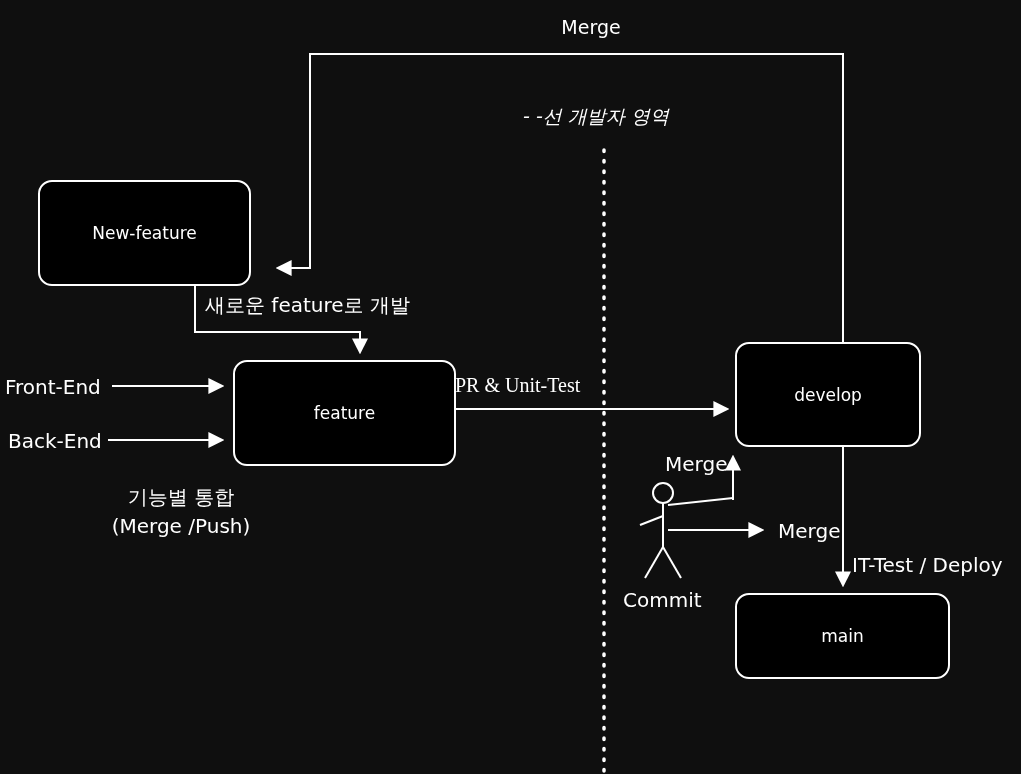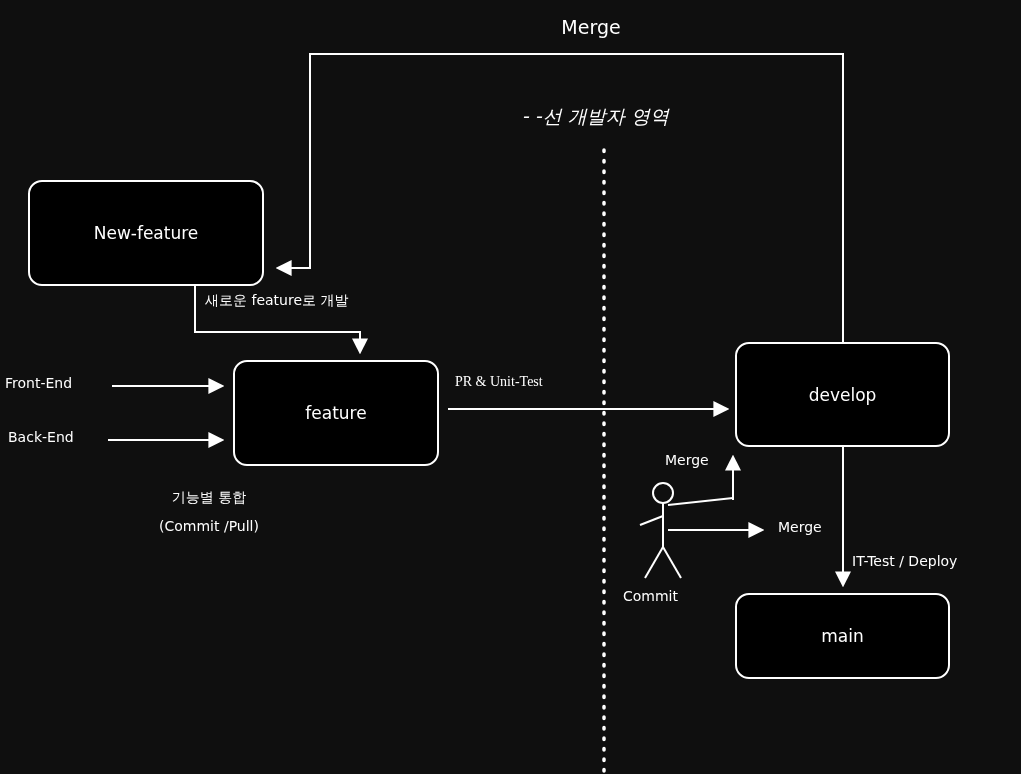--- a/index.html
+++ b/index.html
@@ -30,26 +30,26 @@
     display: flex;
     align-items: center;
     justify-content: center;
     font-size: 17px;
     color: #ffffff;
     box-sizing: border-box;
   }
   .lbl {
     position: absolute;
     color: #ffffff;
-    font-size: 14px;
+    font-size: 20px;
     white-space: nowrap;
   }
   .lbl.center { transform: translateX(-50%); text-align: center; }
   .lbl.big { font-size: 19px; }
-  .lbl.multiline { white-space: normal; line-height: 29px; margin-left: 28px; }
+  .lbl.multiline { white-space: normal; line-height: 29px; }
 </style>
 </head>
 <body>
 
 <div class="canvas">
 
   <svg class="edges" viewBox="0 0 1021 774">
     <defs>
       <marker id="arrow" viewBox="0 0 10 10" refX="8.5" refY="5" markerWidth="8" markerHeight="8" orient="auto-start-reverse">
         <path d="M0,0 L10,5 L0,10 z" fill="#ffffff"></path>
@@ -77,29 +77,29 @@
     <g stroke="#ffffff" stroke-width="2" fill="none">
       <circle cx="663" cy="493" r="10"></circle>
       <path d="M 663 503 L 663 547"></path>
       <path d="M 668 505 L 733 498"></path>
       <path d="M 663 516 L 640 525"></path>
       <path d="M 663 547 L 645 578"></path>
       <path d="M 663 547 L 681 578"></path>
     </g>
   </svg>
 
-  <div class="node" style="left:28px; top:180px; width:236px; height:106px;">
+  <div class="node" style="left:38px; top:180px; width:213px; height:106px;">
     <span>New-feature</span>
   </div>
 
-  <div class="node" style="left:233px; top:360px; width:206px; height:106px;">
+  <div class="node" style="left:233px; top:360px; width:223px; height:106px;">
     <span>feature</span>
   </div>
 
-  <div class="node" style="left:735px; top:342px; width:215px; height:105px;">
+  <div class="node" style="left:735px; top:342px; width:186px; height:105px;">
     <span>develop</span>
   </div>
 
   <div class="node" style="left:735px; top:593px; width:215px; height:86px;">
     <span>main</span>
   </div>
 
   <div class="lbl big center" style="left:591px; top:16px;">Merge</div>
 
   <div class="lbl big center" style="left:596px; top:104px;font-style:italic;">- -선 개발자 영역</div>
@@ -107,21 +107,21 @@
   <div class="lbl" style="left:205px; top:292px;">새로운 feature로 개발</div>
 
   <div class="lbl" style="left:5px; top:375px;">Front-End</div>
 
   <div class="lbl" style="left:8px; top:429px;">Back-End</div>
 
   <div class="lbl" style="left:455px; top:374px;font-family:Liberation Serif, serif;">PR &amp; Unit-Test</div>
 
   <div class="lbl center multiline" style="left:181px; top:483px;">
     <div>기능별 통합</div>
-    <div>(Commit /Pull)</div>
+    <div>(Merge /Push)</div>
   </div>
 
   <div class="lbl" style="left:665px; top:452px;">Merge</div>
 
   <div class="lbl" style="left:778px; top:519px;">Merge</div>
 
   <div class="lbl" style="left:623px; top:588px;">Commit</div>
 
   <div class="lbl" style="left:852px; top:553px;">IT-Test / Deploy</div>
 

